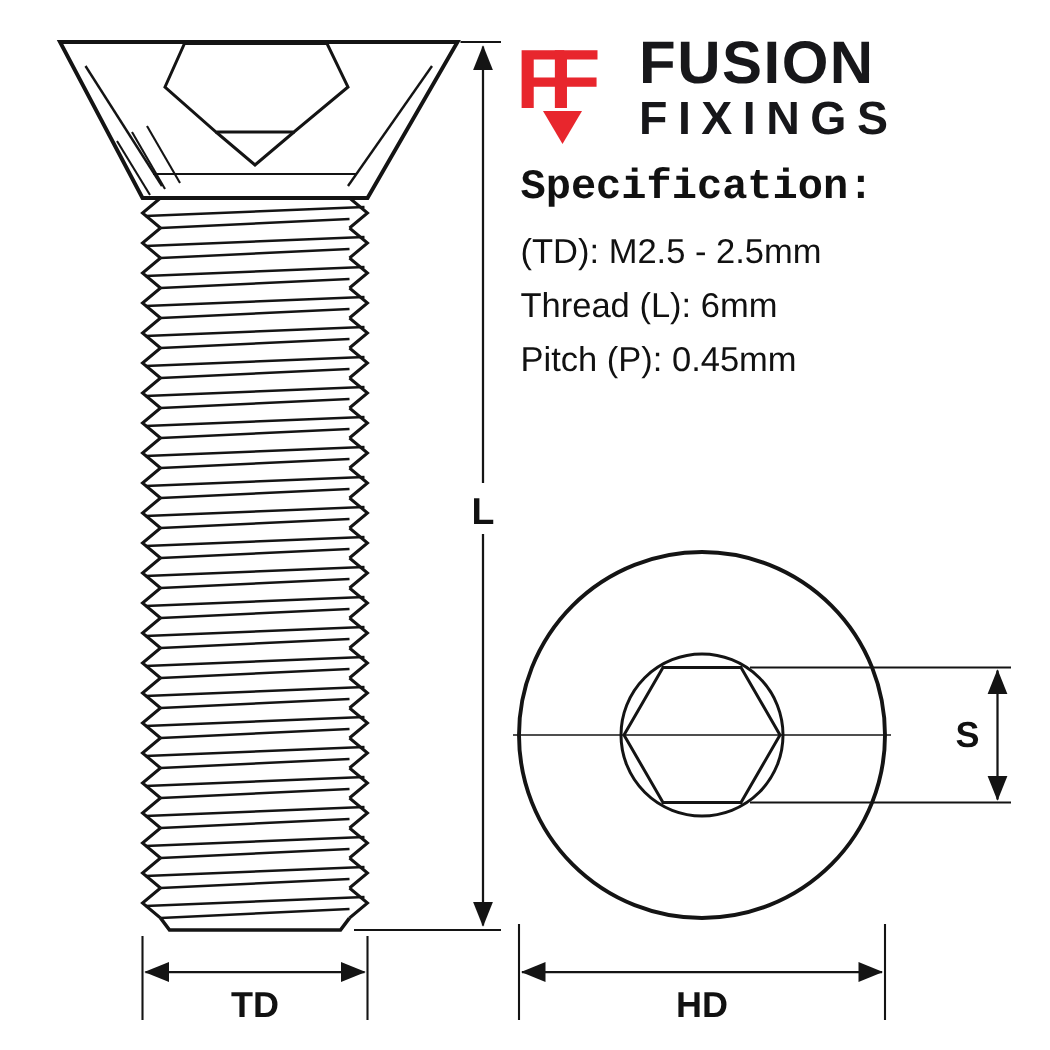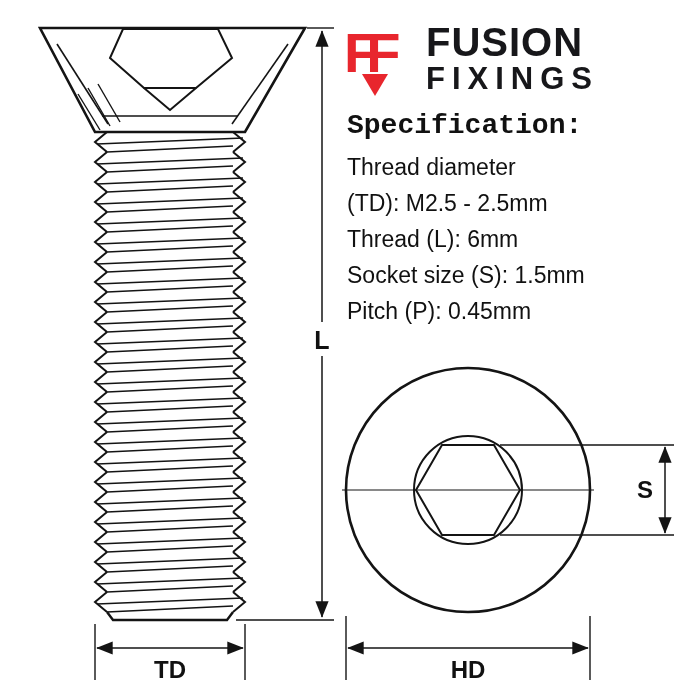--- a/index.html
+++ b/index.html
@@ -128,33 +128,27 @@
     <div class="words">
       <span class="brand-top">FUSION</span>
       <span class="brand-bottom">FIXINGS</span>
     </div>
   </div>
 
   <div id="spec">
     <p class="spec-title">Specification:</p>
 
     <div class="spec-line">
-      <span>Thread diameter</span>
-    </div>
-    <div class="spec-line">
       <span class="k">(TD):</span><span> M2.5 - 2.5mm</span>
     </div>
 
     <div class="spec-line">
       <span>Thread </span><span class="k">(L):</span><span> 6mm</span>
     </div>
 
 
-    <div class="spec-line">
-      <span>Socket size </span><span class="k">(S):</span><span> 1.5mm</span>
-    </div>
 
     <div class="spec-line">
       <span>Pitch </span><span class="k">(P):</span><span> 0.45mm</span>
     </div>
   </div>
 
 </div>
 
 </body></html>

